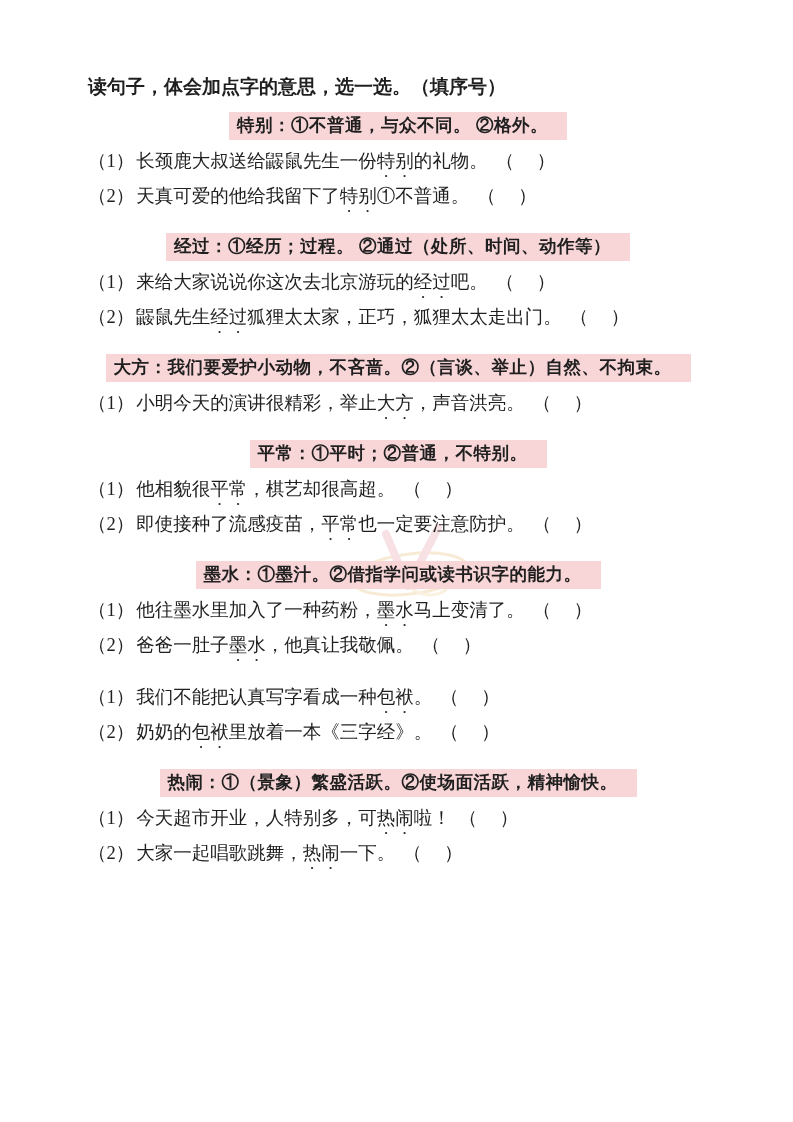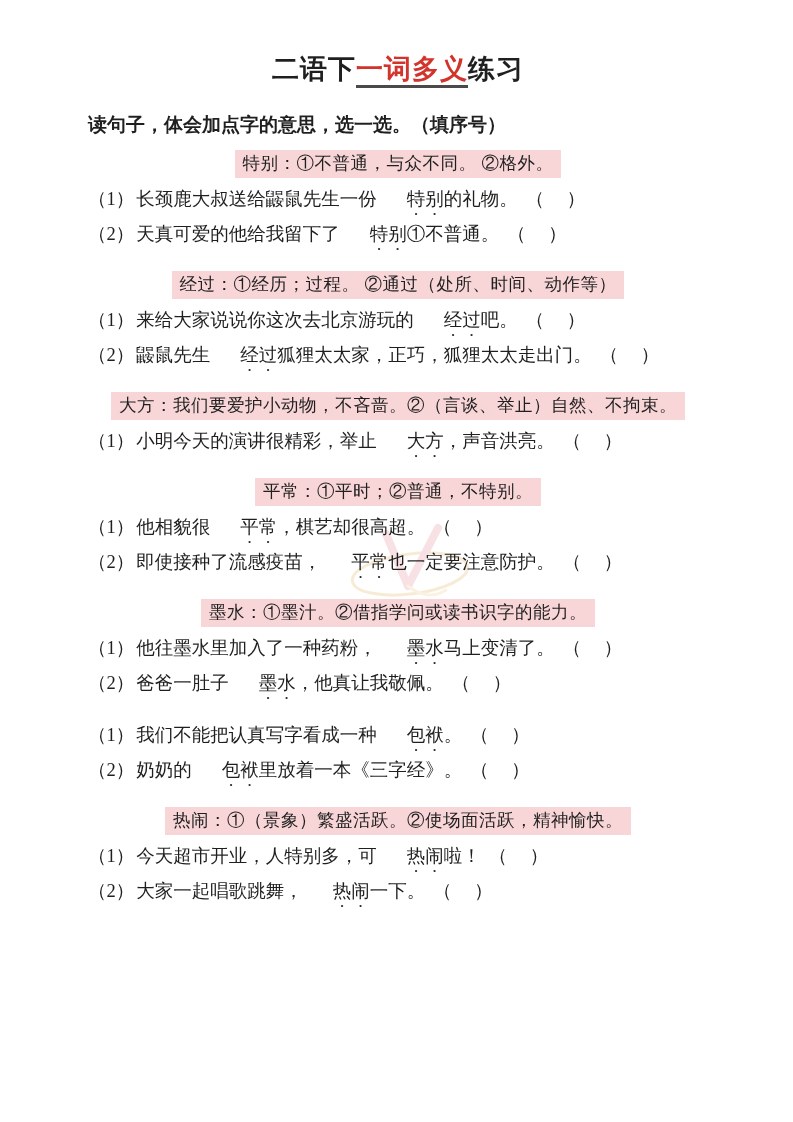--- a/index.html
+++ b/index.html
@@ -37,39 +37,38 @@
     font-family: "Liberation Sans", "DejaVu Sans", sans-serif;
     font-size: 19px;
     font-weight: bold;
     line-height: 26px;
   }
   .section { margin-bottom: 17px; }
   .def-row { text-align: center; margin: 0 0 6px 0; }
   .def {
     display: inline-block;
     background: #f8d5d7;
-    padding: 2px 8px 3px 8px;
+    padding: 2px 19px 3px 8px;
     font-size: 17.5px;
-    font-weight: normal;
+    font-weight: bold;
     line-height: 23px;
     letter-spacing: 0.5px;
   }
   .sent {
     margin: 0;
     font-size: 18.5px;
     line-height: 30px;
     white-space: nowrap;
   }
   .sent .num { margin-right: 2px; }
   .em {
     -webkit-text-emphasis: filled dot #2a2a2a;
     -webkit-text-emphasis-position: under right;
     text-emphasis: filled dot #2a2a2a;
     text-emphasis-position: under right;
-    margin-left: 30px;
   }
   .blank { margin-left: 8px; letter-spacing: 2px; }
   .watermark {
     position: absolute;
     left: 346px;
     top: 520px;
     z-index: 0;
     opacity: 0.55;
   }
 </style>
@@ -79,21 +78,20 @@
 <div class="page">
 
   <svg class="watermark" width="132" height="96" viewBox="0 0 132 96" aria-hidden="true">
     <ellipse cx="64" cy="54" rx="58" ry="20" fill="none" stroke="#f2dcb4" stroke-width="3" transform="rotate(-7 64 54)"></ellipse>
     <path d="M40 14 L62 66 L92 8" fill="none" stroke="#f1c9ce" stroke-width="8" stroke-linecap="round" stroke-linejoin="round"></path>
     <path d="M62 66 C74 76 88 78 100 70" fill="none" stroke="#f6e6c8" stroke-width="3" stroke-linecap="round"></path>
   </svg>
 
   <div class="content">
 
-    <h1 class="title"><span>二语下</span><span class="red-underline">一词多义</span><span>练习</span></h1>
 
     <p class="instruction">读句子，体会加点字的意思，选一选。（填序号）</p>
 
     <div class="section">
       <div class="def-row">
         <span class="def">特别：①不普通，与众不同。 ②格外。</span>
       </div>
       <p class="sent"><span class="num">（1）</span><span>长颈鹿大叔送给鼹鼠先生一份</span><span class="em">特别</span><span>的礼物。</span><span class="blank">（　）</span></p>
       <p class="sent"><span class="num">（2）</span><span>天真可爱的他给我留下了</span><span class="em">特别</span><span>①不普通。</span><span class="blank">（　）</span></p>
     </div>

